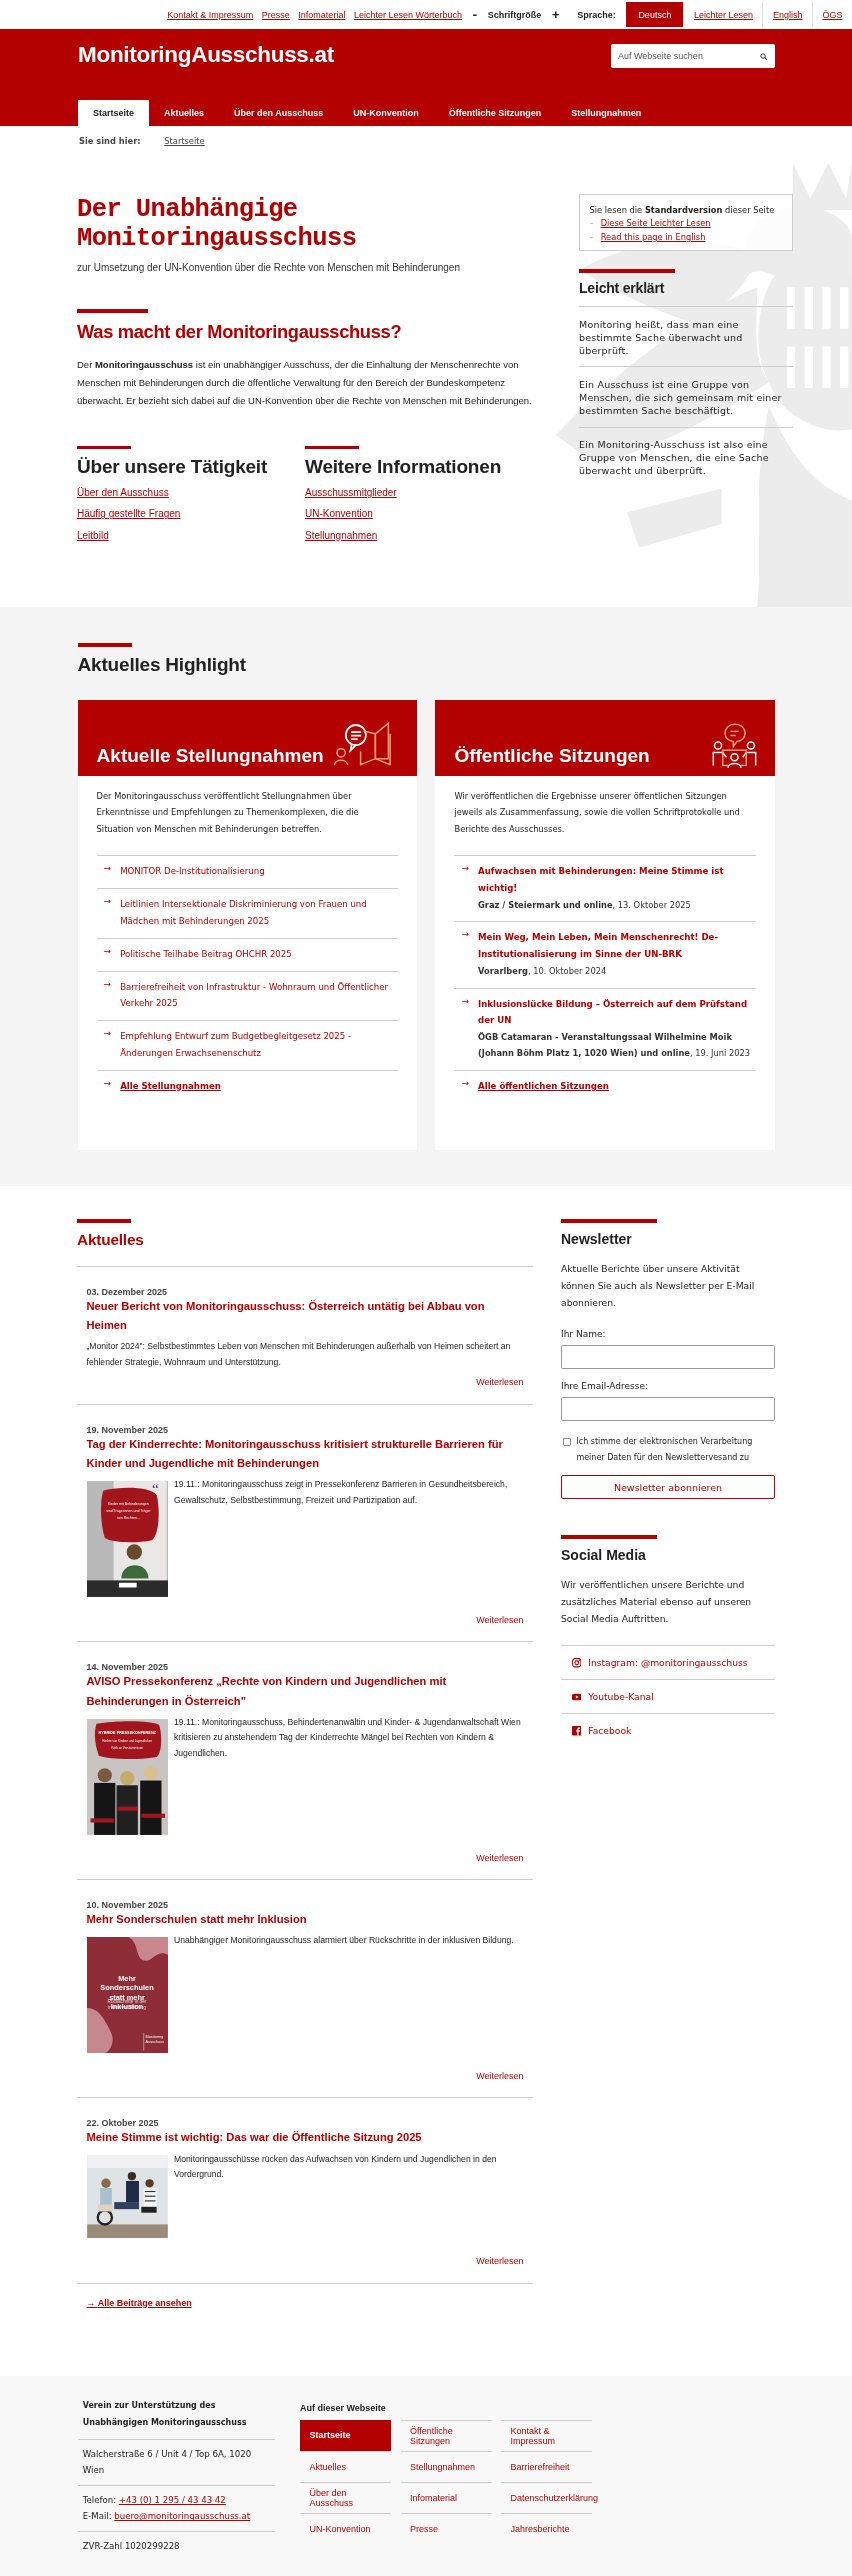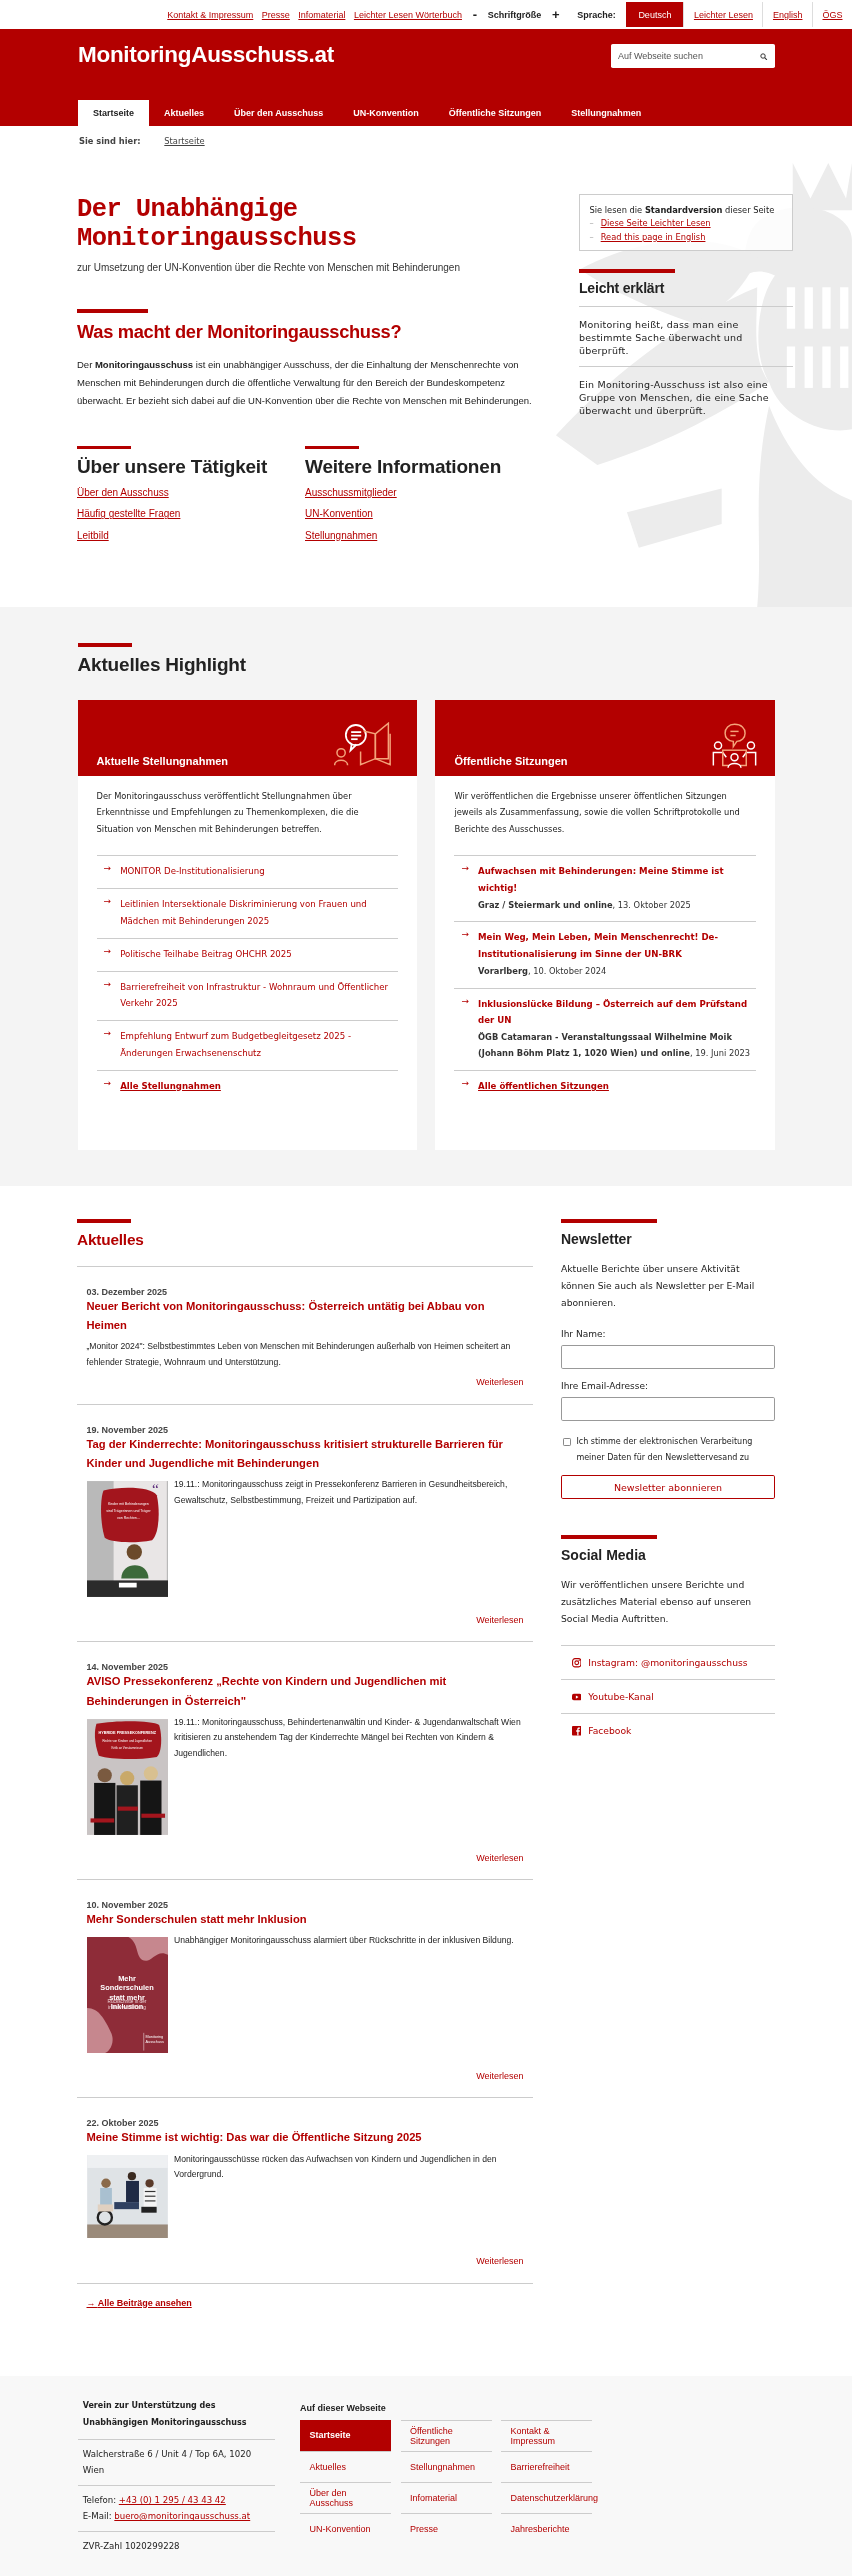--- a/index.html
+++ b/index.html
@@ -45,21 +45,21 @@
 .leicht{margin-top:18px}
 .leicht .h3{font-size:14px}
 .leicht p{border-top:0.6px solid #ccc;padding:10.7px 0 9.5px;font-size:9.5px;line-height:13px;letter-spacing:0.2px}
 .leicht .first{margin-top:10.7px}
 
 .highlight{background:#f4f4f4;padding:36px 0 36px}
 .hl-inner{width:698px;margin:0 auto;padding-left:0.6px}
 .cards{display:flex;gap:18.3px;margin-top:24px}
 .card{width:340px;background:#fff}
 .card-head{background:#b30000;height:76px;position:relative}
-.card-head h3{position:absolute;left:19px;bottom:8.3px;color:#fff;font-family:"Liberation Sans",sans-serif;font-weight:bold;font-size:11px}
+.card-head h3{position:absolute;left:19px;bottom:8.3px;color:#fff;font-family:"Liberation Sans",sans-serif;font-weight:bold;font-size:19px}
 .card-head svg{position:absolute;right:18px;top:22.5px}
 .card-body{padding:12px 19px 47px}
 .card-body>p{font-size:8.3px;line-height:16.6px;color:#222}
 .clist{margin-top:18px}
 .citem{border-top:0.6px solid #ccc;padding:7px 0 8.3px 7px;display:flex}
 .citem .arr{color:#b30000;width:16.6px;flex:none;font-size:9px}
 .citem .txt{font-size:8.6px;line-height:16.6px;color:#b30000}
 .citem .txt b{font-weight:bold}
 .citem .meta{font-size:8.3px;line-height:16.6px;color:#333}
 .citem.all .txt{font-weight:bold;text-decoration:underline}
@@ -203,20 +203,21 @@
         </div>
       <div class="row">
           <span class="dash">–</span>
           <a href="#">Read this page in English</a>
         </div>
     </div>
     <div class="leicht">
       <div class="bar md"></div>
       <h3 class="h3">Leicht erklärt</h3>
       <p class="first">Monitoring heißt, dass man eine bestimmte Sache überwacht und überprüft.</p>
+      <p>Ein Ausschuss ist eine Gruppe von Menschen, die sich gemeinsam mit einer bestimmten Sache beschäftigt.</p>
       <p>Ein Monitoring-Ausschuss ist also eine Gruppe von Menschen, die eine Sache überwacht und überprüft.</p>
     </div>
   </div>
 </section>
 
 <section class="highlight">
   <div class="hl-inner">
     <div class="bar sm"></div>
     <h3 class="h3">Aktuelles Highlight</h3>
     <div class="cards">

